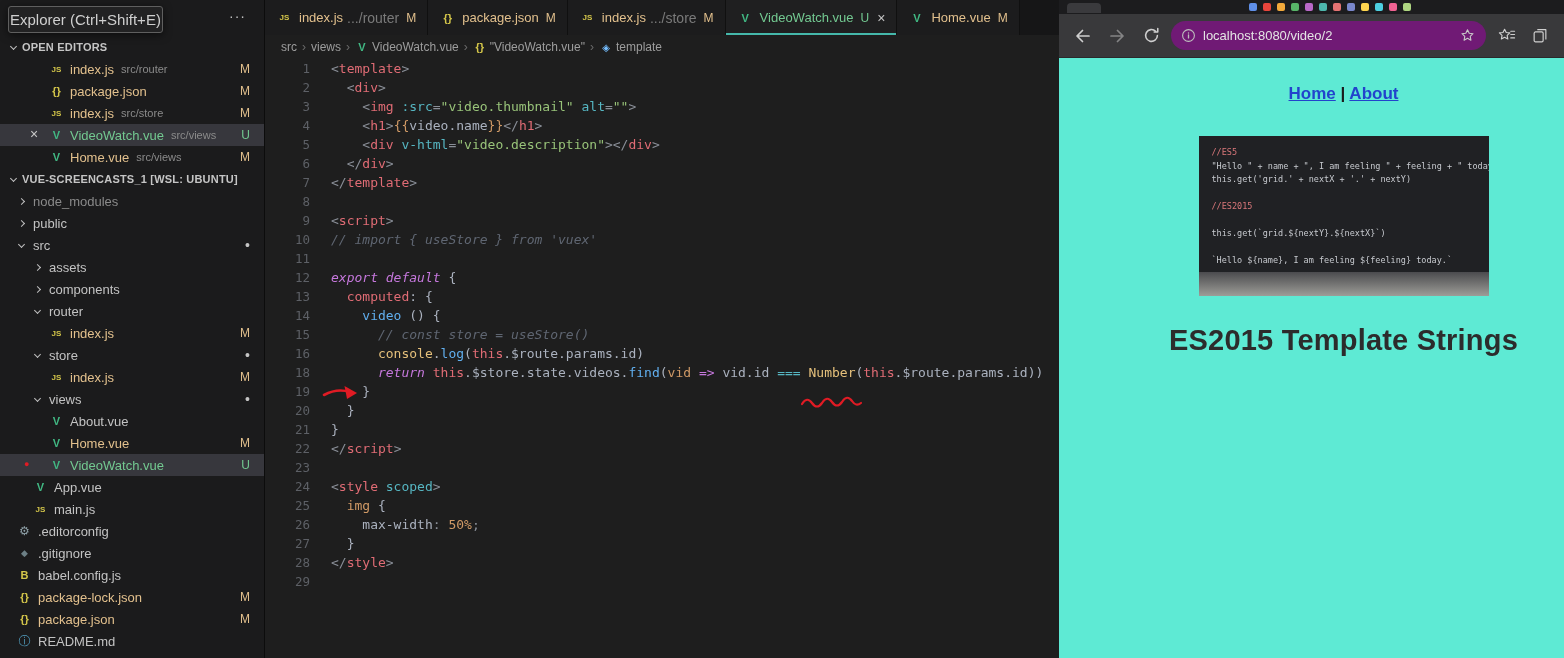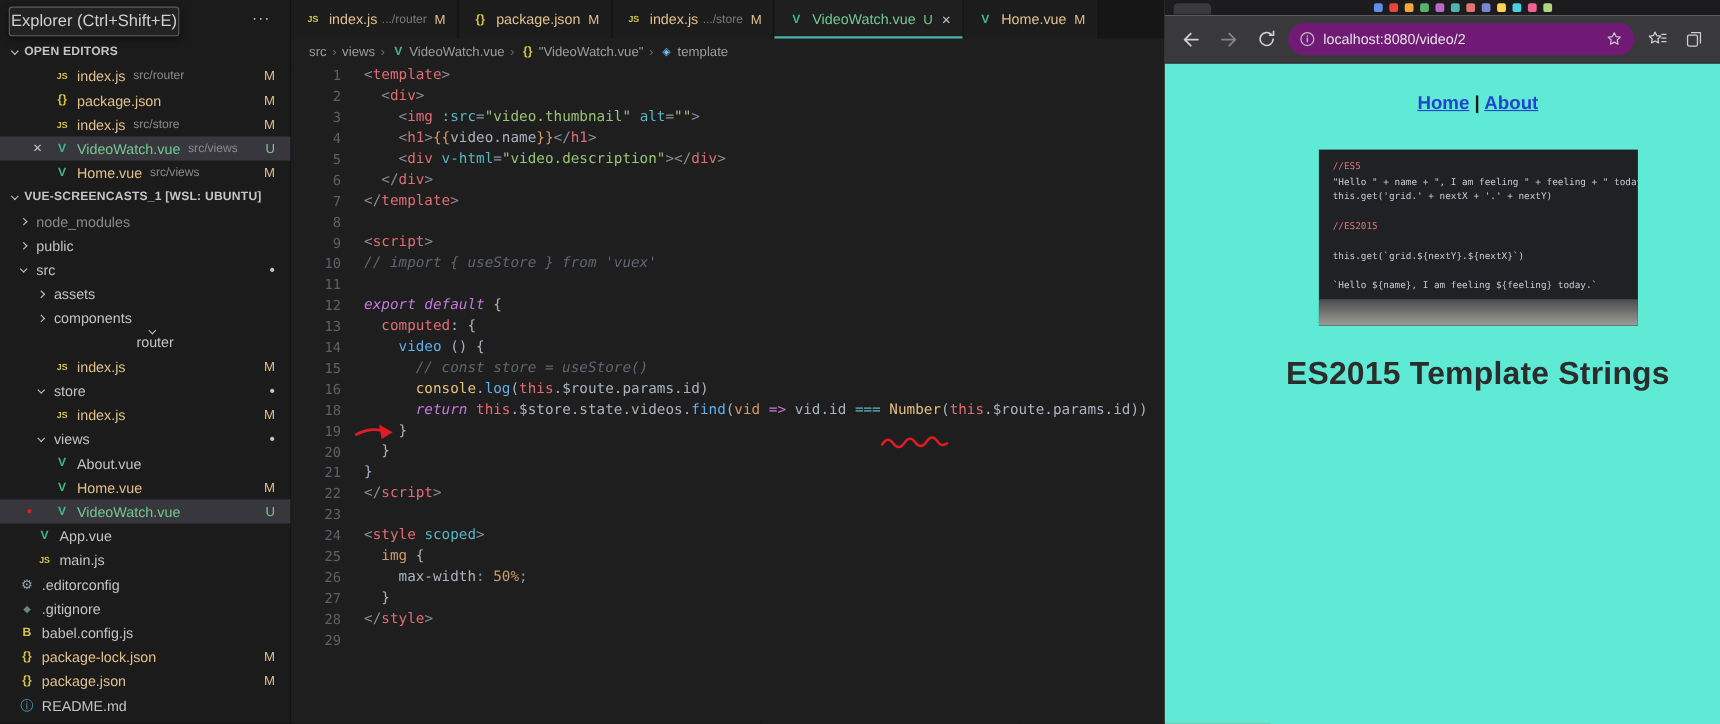--- a/index.html
+++ b/index.html
@@ -36,21 +36,21 @@
   .i-info{color:#519aba;font-size:12px;font-weight:400}
   .i-symbol{color:#75beff;font-size:10px;font-weight:400}
   .chev{width:5px;height:5px;border-right:1.4px solid #c0c0c0;border-bottom:1.4px solid #c0c0c0;display:inline-block;flex:none;margin:0 9px 0 3px}
   .chev.col{transform:rotate(-45deg)}
   .chev.exp{transform:rotate(45deg);margin-top:-2px}
 
   #editor{position:absolute;left:265px;top:0;width:794px;height:658px;background:#1e1e1e}
   #tabs{display:flex;height:35px;background:#161617;align-items:stretch}
   .tab{display:flex;align-items:center;padding:0 11px;background:#1c1c1d;border-right:1px solid #101010;font-size:13px;color:#9b9b9b;cursor:pointer;position:relative;flex:none}
   .tab .lbl{margin-left:1px}
-  .tab .dim{font-size:11px;color:#7a7a7a;margin-left:4px}
+  .tab .dim{font-size:14px;color:#7a7a7a;margin-left:4px}
   .tab .badge{margin-left:7px}
   .tab .x{margin-left:8px;color:#c4c4c4;font-size:14px}
   .tab.active{background:#1f1f20}
   .tab.active::after{content:"";position:absolute;left:0;right:0;bottom:0;height:2px;background:#45b8ab}
   #tabfill{flex:1;background:#161617}
   #crumbs{display:flex;align-items:center;height:24px;background:#1e1e1e;padding-left:16px;font-size:12px;color:#9d9d9d}
   .crumb{display:flex;align-items:center;cursor:pointer}
   .crumb .icon{width:14px;margin-right:3px}
   .csep{color:#6a6a6a;margin:0 5px}
   #code{position:relative;height:599px;background:#1e1e1e;font-family:"DejaVu Sans Mono",monospace;font-size:13px;line-height:19px;overflow:hidden}
@@ -167,21 +167,21 @@
           <div class="row trow" style="padding-left: 32px;">
             <span class="chev col"></span>
             <span class="lbl">assets</span>
             <span class="spacer"></span>
           </div>
           <div class="row trow" style="padding-left: 32px;">
             <span class="chev col"></span>
             <span class="lbl">components</span>
             <span class="spacer"></span>
           </div>
-          <div class="row trow" style="padding-left: 32px; flex-direction: column;">
+          <div class="row trow" style="padding-left: 32px;">
             <span class="chev exp"></span>
             <span class="lbl">router</span>
             <span class="spacer"></span>
           </div>
           <div class="row trow" style="padding-left: 48px;">
             <span class="icon i-js">JS</span>
             <span class="lbl st-mod">index.js</span>
             <span class="spacer"></span>
             <span class="badge st-mod">M</span>
           </div>

